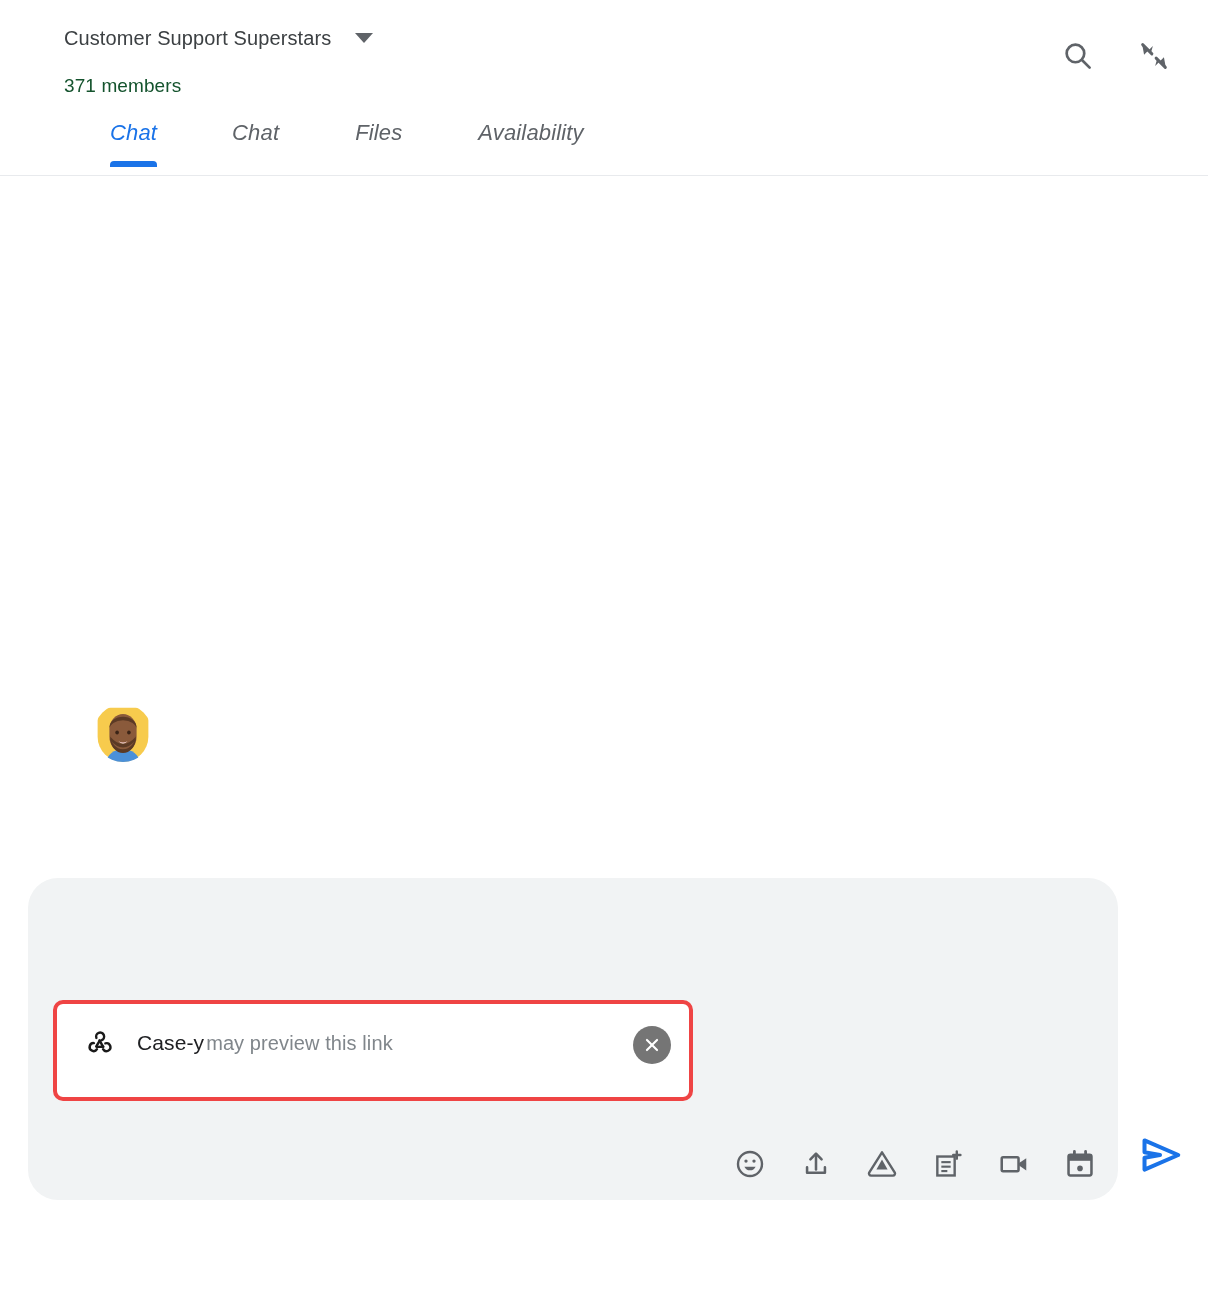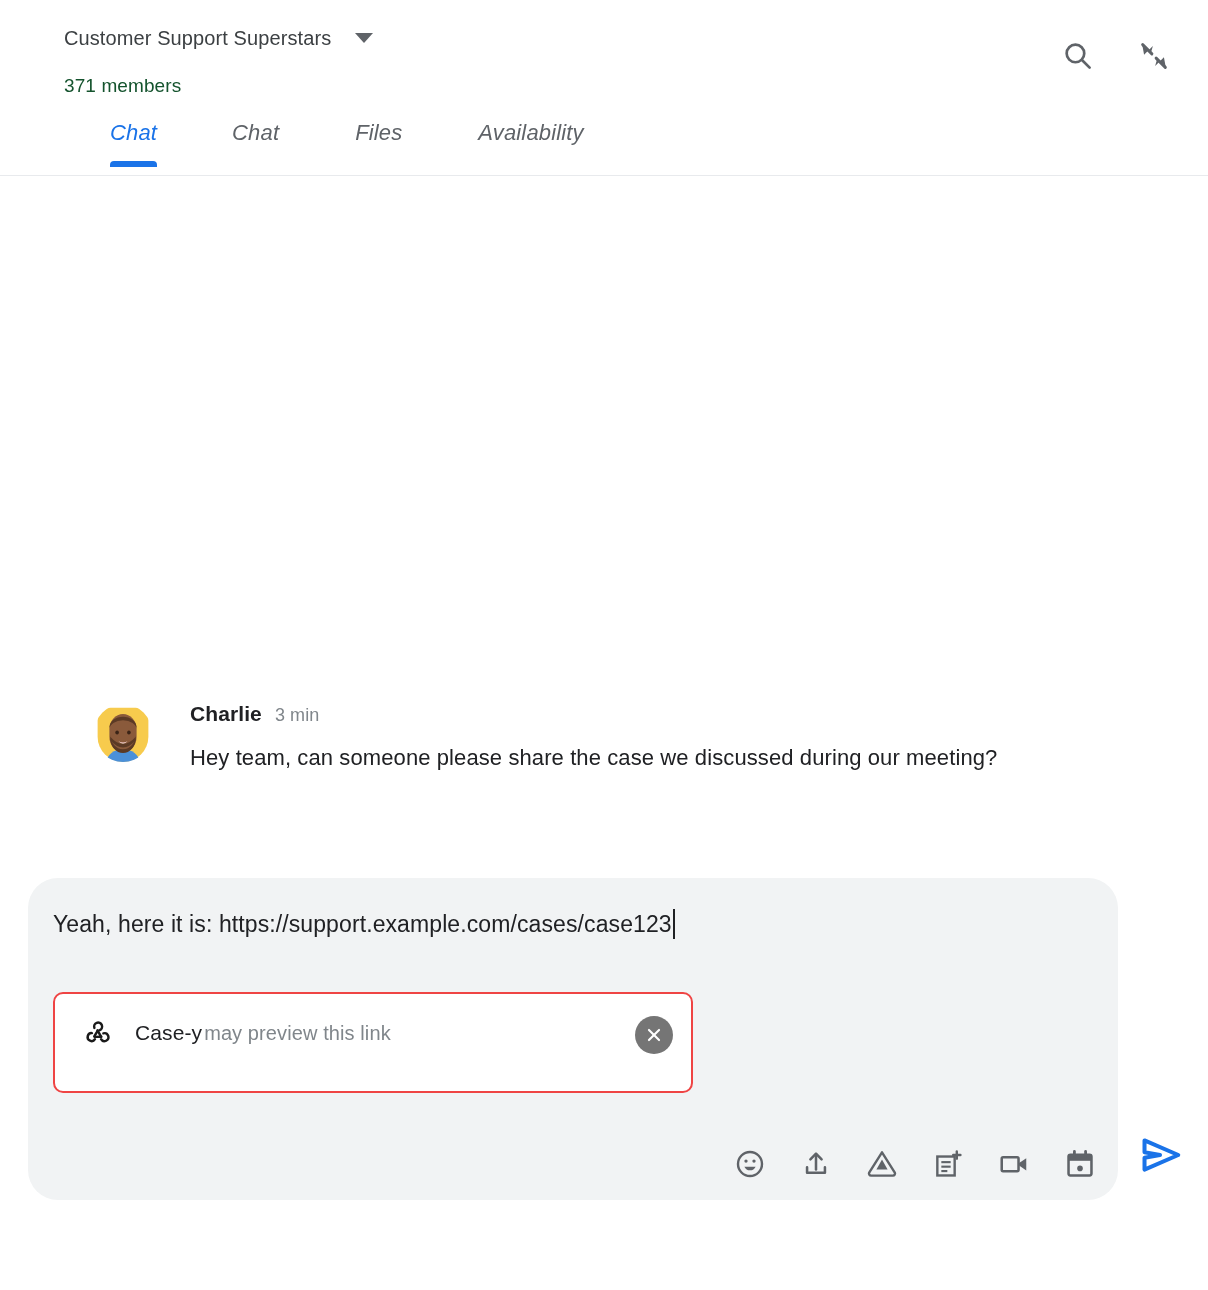--- a/index.html
+++ b/index.html
@@ -197,25 +197,25 @@
     width: 2px;
     height: 30px;
     background: #202124;
     margin-left: 1px;
   }
 
   
   .link-card {
     position: absolute;
     left: 25px;
-    top: 114px;
+    top: 122px;
     width: 640px;
     height: 101px;
     background: #ffffff;
-    border: 2px solid #ef4444;
+    border: 4px solid #ef4444;
     border-radius: 10px;
     cursor: pointer;
   }
   .link-card-row {
     position: absolute;
     left: 28px;
     top: 24px;
     right: 18px;
     display: flex;
     align-items: center;
@@ -346,37 +346,26 @@
           <path d="M17 26 a15 12 0 0 1 30 0 v2 a15 10 0 0 0 -30 0 Z" fill="#5b3a25"></path>
           <path d="M18 34 a14 16 0 0 0 28 0 v4 a14 16 0 0 1 -28 0 Z" fill="#5b3a25"></path>
           <path d="M18 36 q14 16 28 0 v4 q-14 16 -28 0 Z" fill="#5b3a25"></path>
           <ellipse cx="25.5" cy="31.5" rx="2" ry="2.2" fill="#3b2417"></ellipse>
           <ellipse cx="38.5" cy="31.5" rx="2" ry="2.2" fill="#3b2417"></ellipse>
           <path d="M27 41 q5 3 10 0 q-5 5 -10 0 Z" fill="#ffffff"></path>
           <path d="M27.5 41.8 q4.5 2 9 0 q-4.5 1.6 -9 0 Z" fill="#d96a6a"></path>
         </svg>
       </div>
 
-      <div class="msg-body">
-        <div class="msg-meta">
-          <span class="msg-sender">Charlie</span>
-          <span class="msg-time">3 min</span>
-        </div>
-        <div class="msg-text">Hey team, can someone please share the case we discussed during our meeting?</div>
-      </div>
 
     </div>
   </div>
 
   <div class="compose">
 
-    <div class="compose-text">
-      <span>Yeah, here it is: https://support.example.com/cases/case123</span>
-        <span class="caret"></span>
-    </div>
 
     <div class="link-card">
       <div class="link-card-row">
         <span class="webhook-icon">
           <svg viewBox="0 0 24 24" width="28" height="28">
             <g fill="none" stroke="#1a1a1a" stroke-width="2.1" stroke-linecap="round" stroke-linejoin="round">
               <path d="M8.9 7.6 a3.4 3.4 0 1 1 4.6 2.0"></path>
               <path d="M16.6 12.3 a3.4 3.4 0 1 1 -2.0 5.0"></path>
               <path d="M9.4 17.3 a3.4 3.4 0 1 1 -2.6 -5.2"></path>
               <path d="M11.6 9.8 L14.6 15.1"></path>

